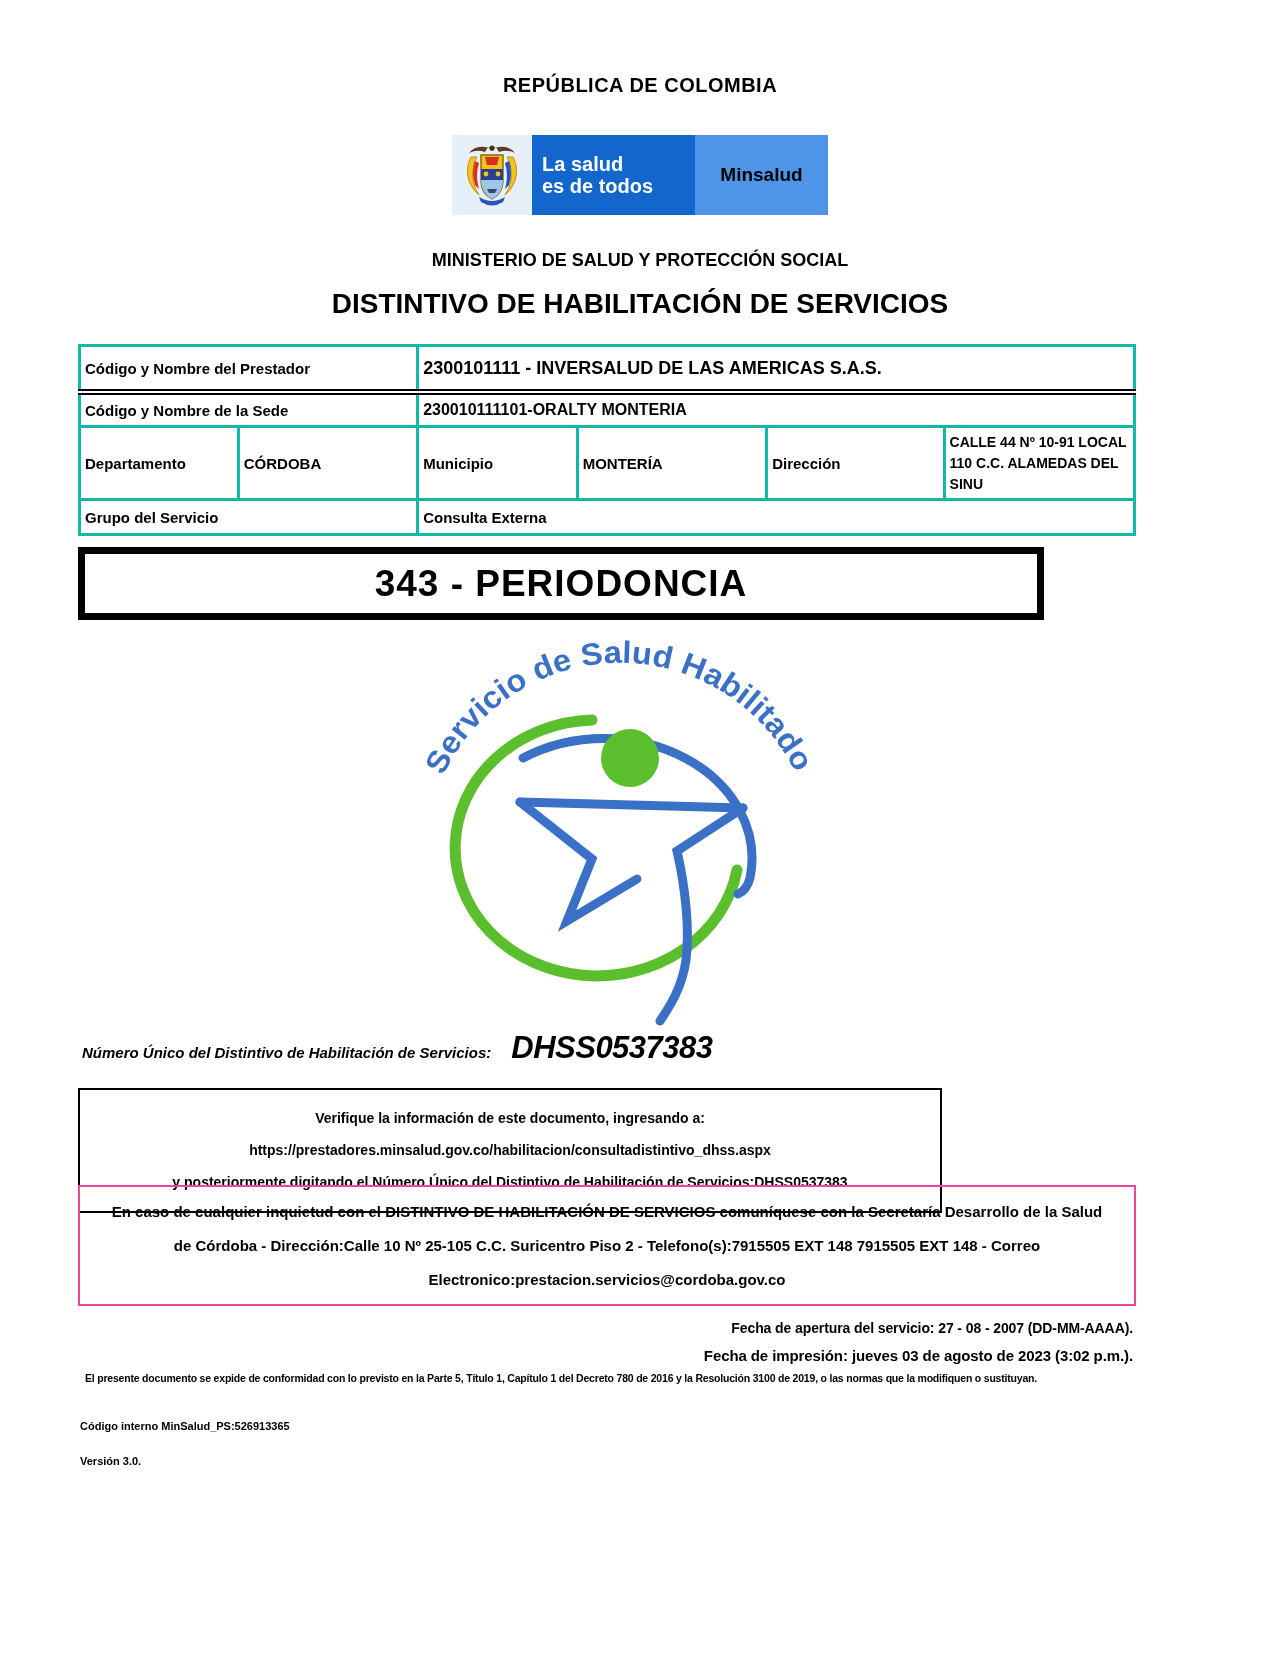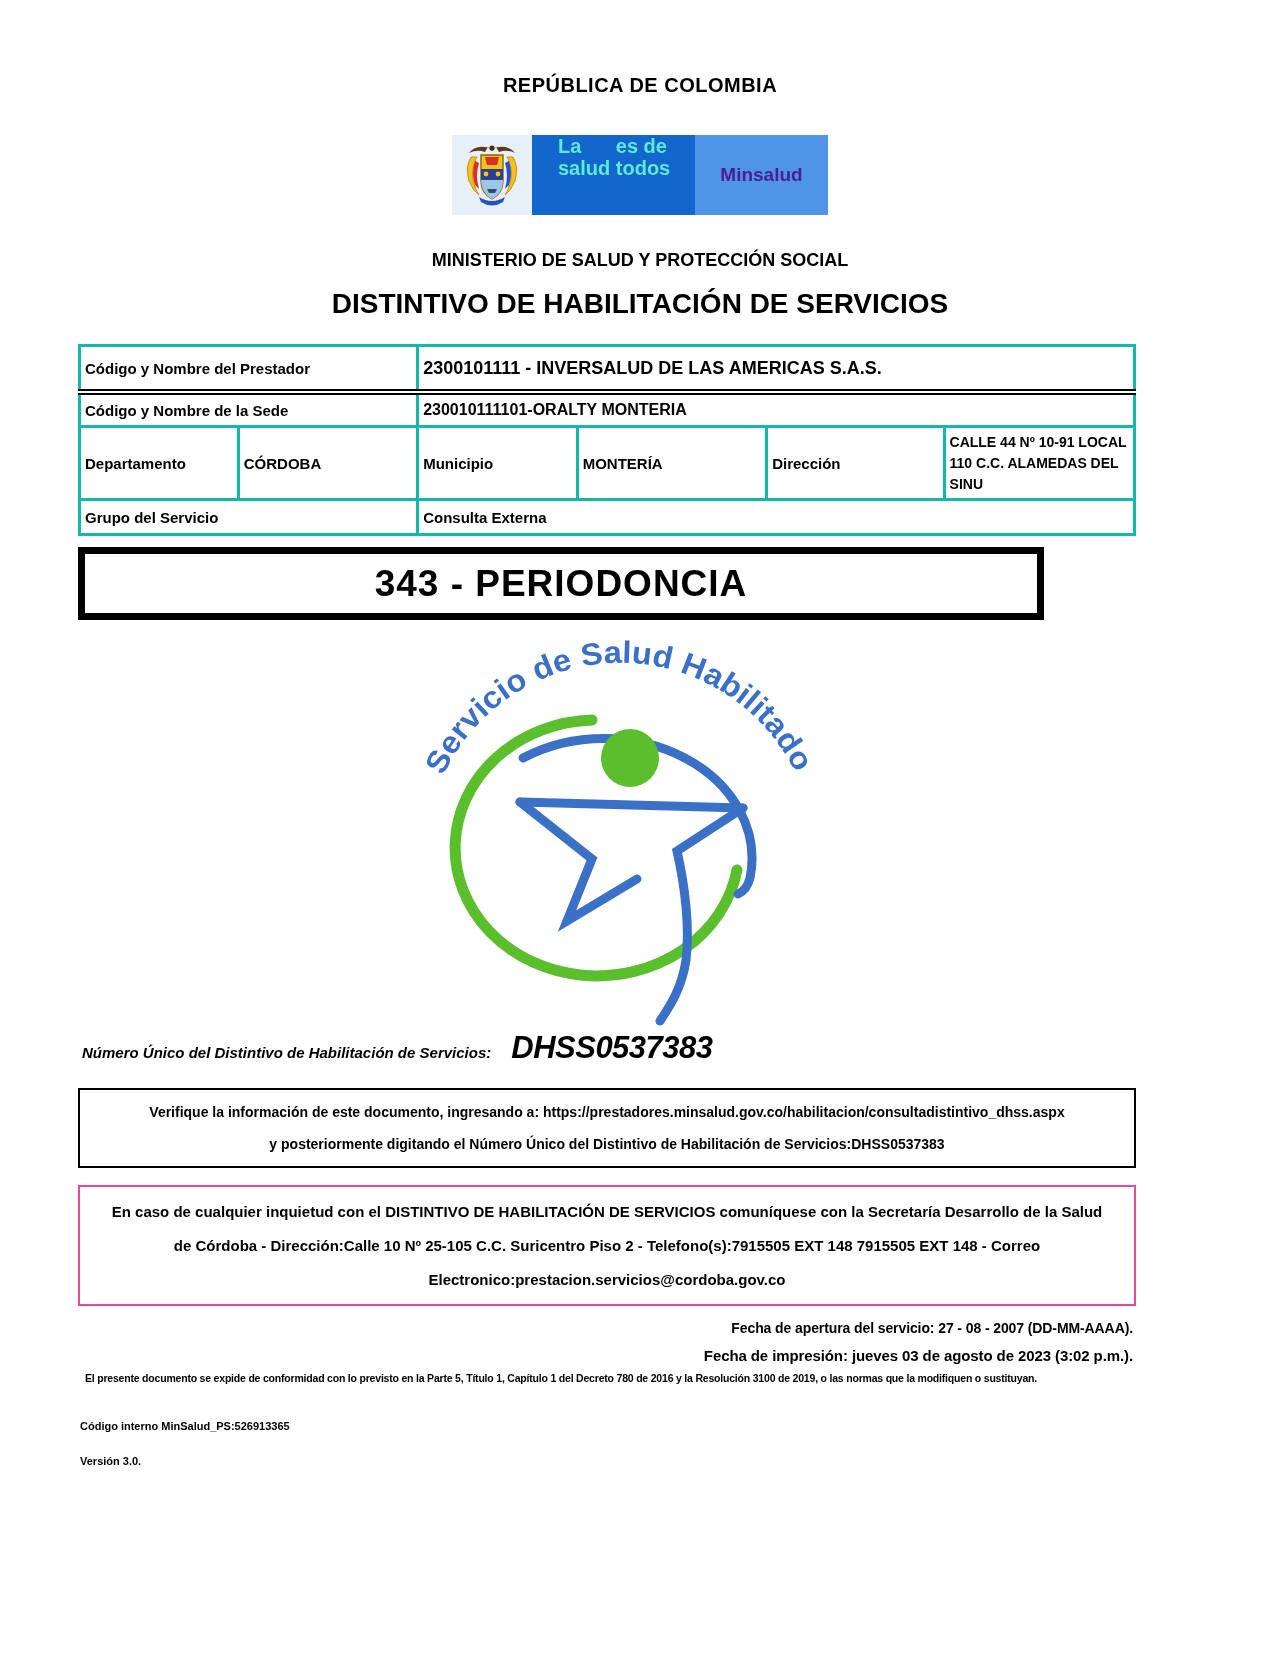--- a/index.html
+++ b/index.html
@@ -5,23 +5,23 @@
   html,body{margin:0;padding:0;background:#fff;}
   body{font-family:"Liberation Sans", sans-serif; color:#000;}
   .page{position:relative;width:1280px;height:1656px;background:#ffffff;overflow:hidden;}
 
   .republic-title{position:absolute;top:74px;left:0;width:100%;text-align:center;
     font-size:20px;font-weight:bold;letter-spacing:.5px;}
 
   
   .logo-banner{position:absolute;top:135px;left:452px;width:376px;height:80px;display:flex;}
   .logo-seg-arms{width:80px;background:#e7eff9;display:flex;align-items:center;justify-content:center;}
-  .logo-seg-slogan{width:163px;background:#1266cc;color:#5eead4;display:flex;flex-direction:row;
-    justify-content:center;padding-left:26px;box-sizing:border-box;font-weight:bold;font-size:20px;line-height:1.12;}
-  .logo-seg-brand{width:133px;background:#4e95e8;color:#4c1d95;display:flex;align-items:center;
+  .logo-seg-slogan{width:163px;background:#1266cc;color:#ffffff;display:flex;flex-direction:column;
+    justify-content:center;padding-left:10px;box-sizing:border-box;font-weight:bold;font-size:20px;line-height:1.12;}
+  .logo-seg-brand{width:133px;background:#4e95e8;color:#000000;display:flex;align-items:center;
     justify-content:center;font-weight:bold;font-size:19px;}
 
   .ministry-title{position:absolute;top:250px;left:0;width:100%;text-align:center;
     font-size:18px;font-weight:bold;}
   .doc-title{position:absolute;top:288px;left:0;width:100%;text-align:center;
     font-size:28px;font-weight:bold;}
 
   
   .info-table{position:absolute;top:344px;left:78px;width:1058px;border-collapse:collapse;}
   .info-table td{border:3px solid #14b8a6;font-weight:bold;font-size:15px;padding:2px 4px;vertical-align:middle;}
@@ -38,23 +38,23 @@
   .service-banner{position:absolute;top:547px;left:78px;width:966px;height:73px;
     border:7px solid #000;box-sizing:border-box;display:flex;align-items:center;justify-content:center;
     font-size:37px;font-weight:bold;letter-spacing:1px;}
 
   .seal{position:absolute;top:628px;left:420px;width:400px;height:400px;}
 
   .unique-number{position:absolute;top:1030px;left:82px;display:flex;align-items:baseline;gap:20px;}
   .unique-number .lbl{font-size:15px;font-weight:bold;font-style:italic;}
   .unique-number .val{font-size:31px;font-weight:bold;font-style:italic;letter-spacing:-0.5px;}
 
-  .verify-box{position:absolute;top:1088px;left:78px;width:1058px;border:2px solid #000;
+  .verify-box{position:absolute;top:1088px;left:78px;width:864px;border:2px solid #000;
     box-sizing:border-box;text-align:center;font-weight:bold;font-size:14px;line-height:2.3;
-    padding:6px 6px;}
+    padding:12px 6px;}
   .contact-box{position:absolute;top:1185px;left:78px;width:1058px;border:2px solid #ec4899;
     box-sizing:border-box;text-align:center;font-weight:bold;font-size:15px;line-height:2.25;
     padding:8px 24px;}
 
   .fecha-apertura{position:absolute;top:1320px;right:147px;font-size:14px;font-weight:bold;letter-spacing:-0.1px;}
   .fecha-impresion{position:absolute;top:1347px;right:147px;font-size:15px;font-weight:bold;letter-spacing:-0.1px;}
   .legal-note{position:absolute;top:1372px;left:85px;width:1110px;font-size:10.5px;font-weight:bold;letter-spacing:-0.2px;}
   .codigo-interno{position:absolute;top:1420px;left:80px;font-size:11px;font-weight:bold;}
   .version-note{position:absolute;top:1455px;left:80px;font-size:11px;font-weight:bold;}
 </style>

